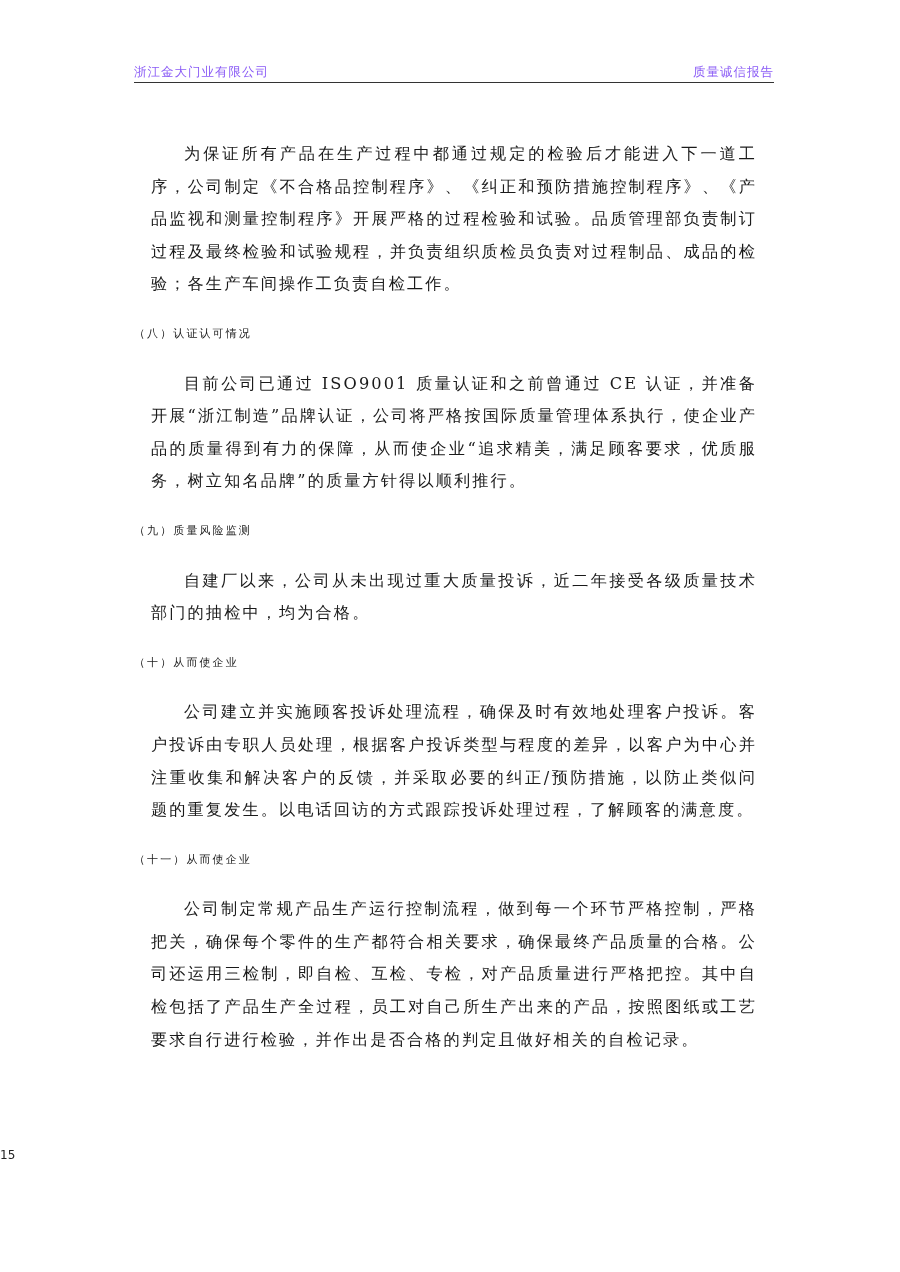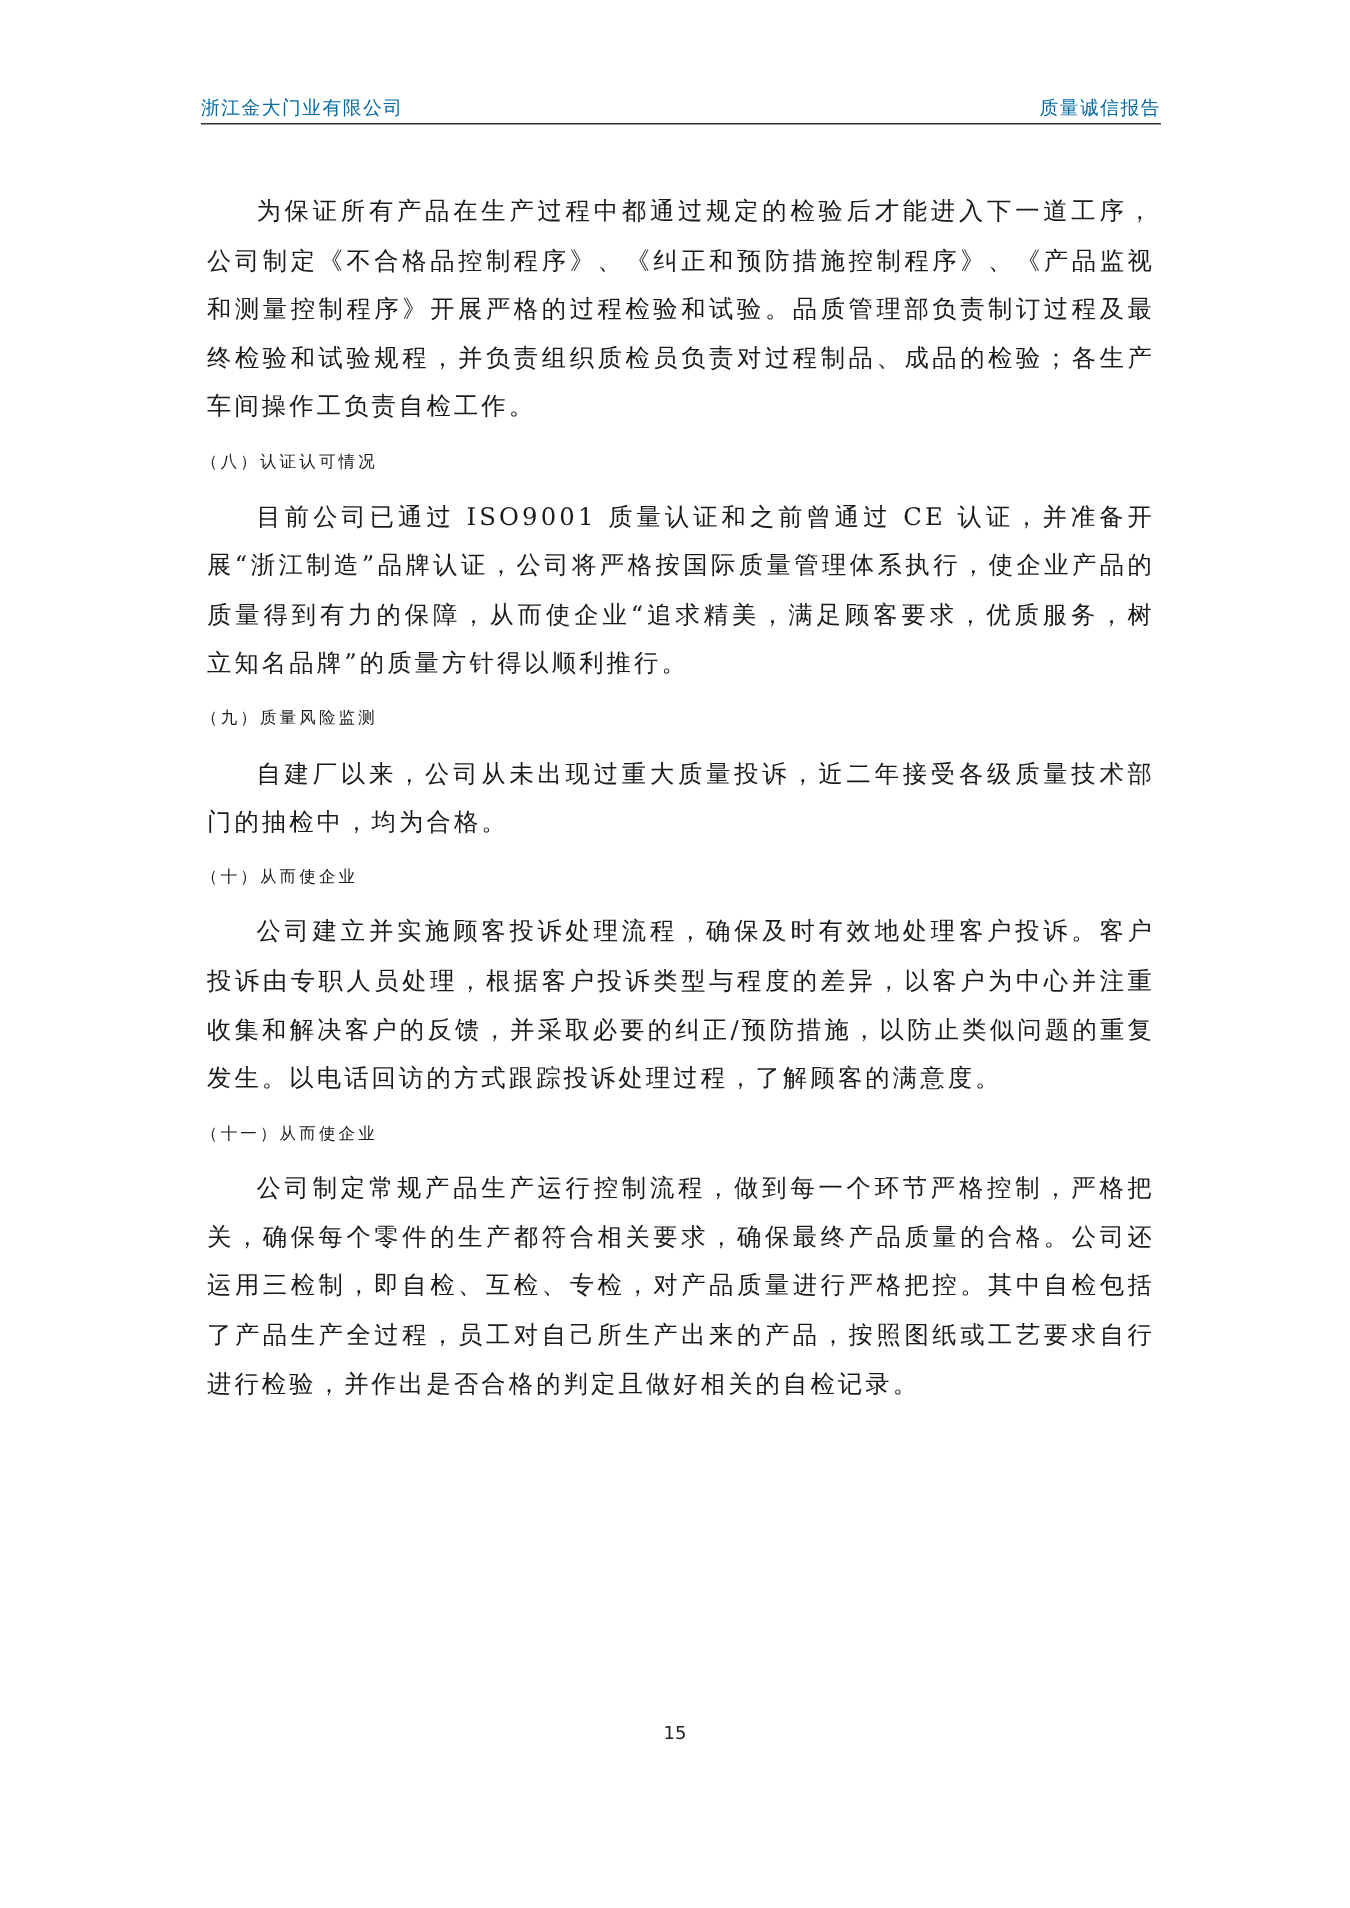--- a/index.html
+++ b/index.html
@@ -1,27 +1,27 @@
 <!DOCTYPE html>
 <html><head>
   <meta charset="utf-8">
   <style>
     html, body { margin: 0; padding: 0; background: #ffffff; }
     body { width: 900px; height: 1272px; position: relative; overflow: hidden;
            font-family: "DejaVu Serif", "Liberation Serif", serif; color: #1a1a1a; }
     .header { position: absolute; left: 134px; top: 62px; width: 640px; height: 20px;
-              border-bottom: 1.5px solid #333; font-size: 12.5px; color: #0369a1; }
+              border-bottom: 1.5px solid #333; font-size: 12.5px; color: #8b5cf6; }
     .header .left { position: absolute; left: 0; top: 2px; letter-spacing: 1px; }
     .header .right { position: absolute; right: 0; top: 2px; letter-spacing: 1px; }
     .content { position: absolute; left: 134px; top: 121px; width: 640px; }
-    .para { font-size: 16.2px; line-height: 32.6px; margin: 4px; text-align: justify;
+    .para { font-size: 16.2px; line-height: 32.6px; margin: 17px; text-align: justify;
             text-align-last: left; letter-spacing: 2.1px; }
     .para.indent { text-indent: 33px; }
     .heading { font-size: 11px; line-height: 32.6px; margin: 0; letter-spacing: 2.1px; }
-    .page-number { position: absolute; left: 0; width: 900px; top: 1148px; text-align: center;
+    .page-number { position: absolute; left: 0; width: 900px; top: 1148px; text-align: left;
                    font-family: "DejaVu Sans", "Liberation Sans", sans-serif; font-size: 12px; color: #222; }
   </style>
 </head>
 <body>
 
 <div class="header">
   <span class="left">浙江金大门业有限公司</span>
   <span class="right">质量诚信报告</span>
 </div>
 

